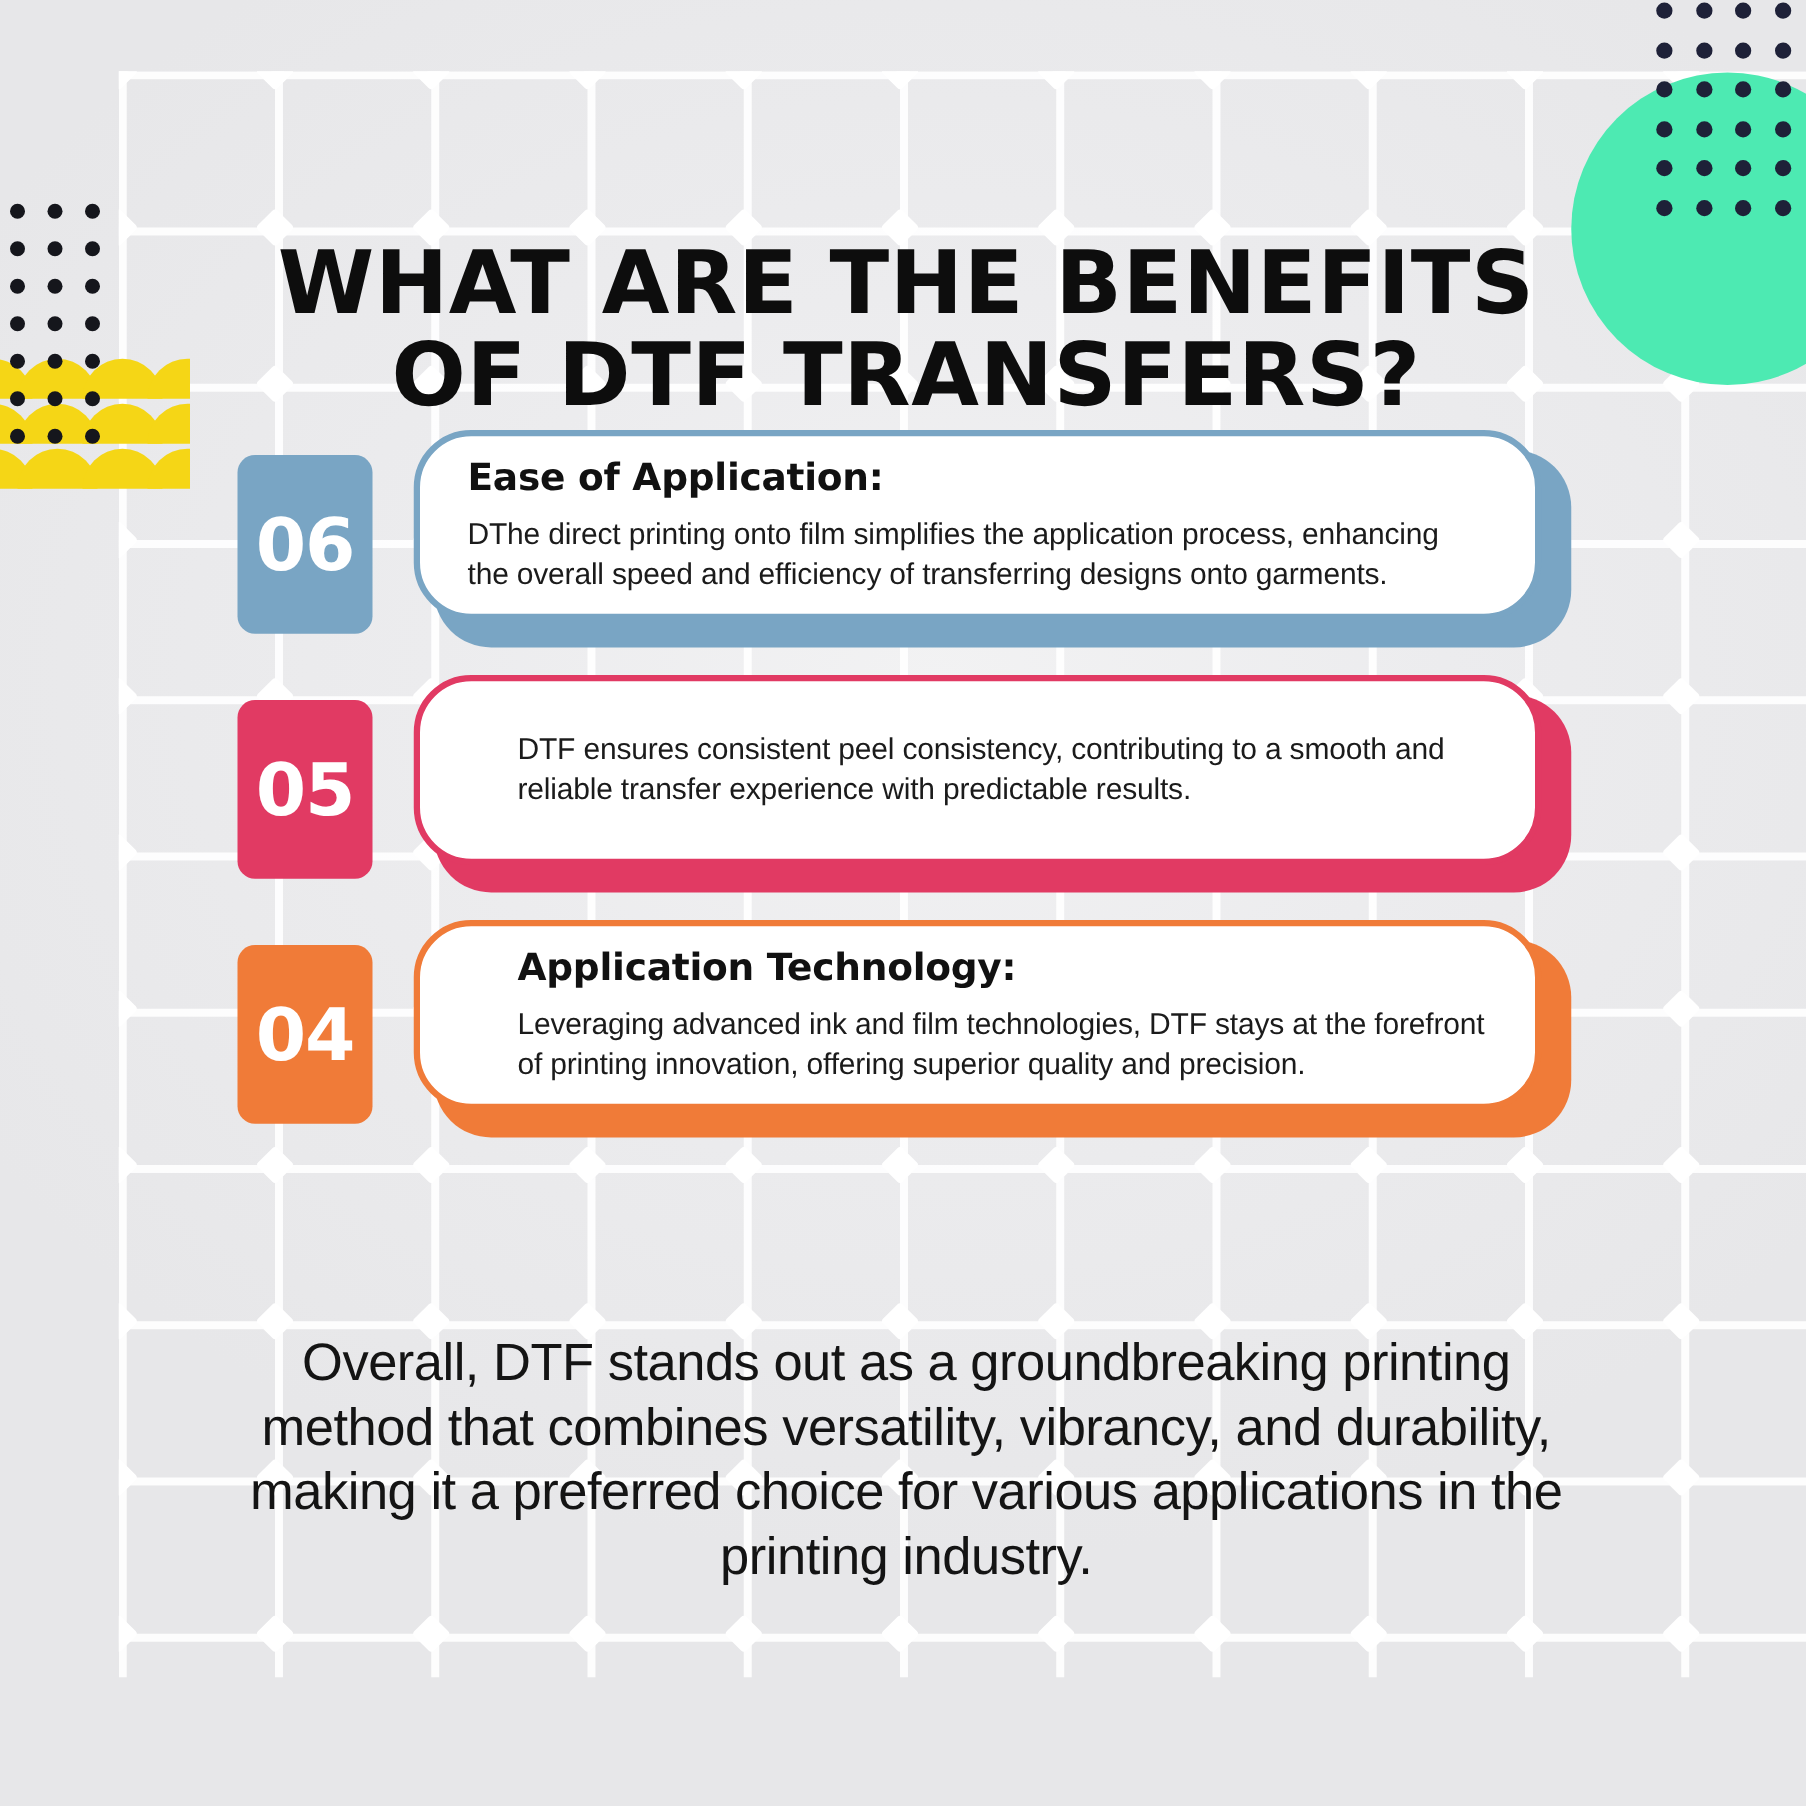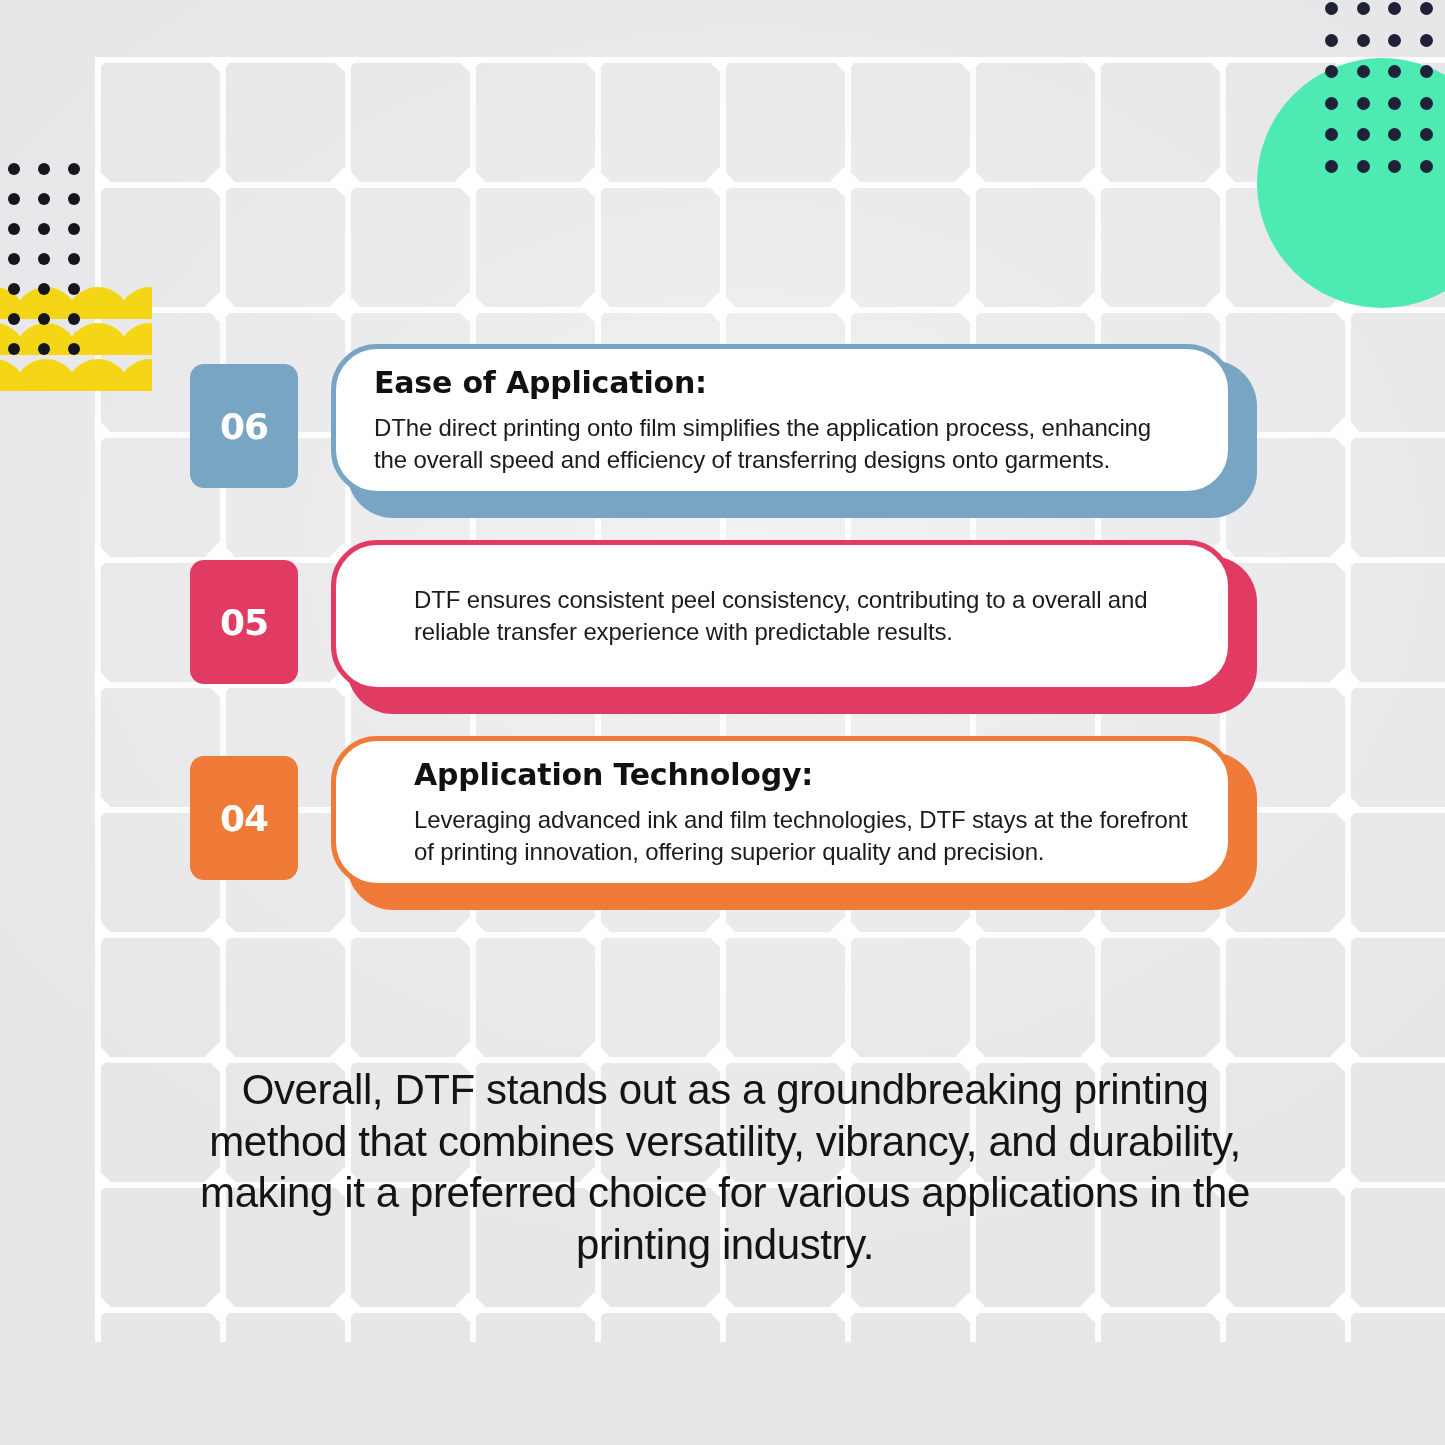--- a/index.html
+++ b/index.html
@@ -139,29 +139,29 @@
   .card-row {
     position: relative;
     height: 196px;
   }
 
   .badge {
     position: absolute;
     left: 190px;
     top: 28px;
     width: 108px;
-    height: 124px;
+    height: 143px;
     border-radius: 14px;
     display: flex;
     align-items: center;
     justify-content: center;
     color: #ffffff;
     font-family: "DejaVu Sans", sans-serif;
     font-weight: 900;
-    font-size: 36px;
+    font-size: 58px;
     letter-spacing: -1px;
     z-index: 1;
   }
 
   .card-shadow {
     position: absolute;
     left: 347px;
     top: 24px;
     width: 910px;
     height: 158px;
@@ -415,35 +415,36 @@
       <div class="dot" style="left: 30px; top: 120px; background: rgb(21, 22, 28);"></div>
       <div class="dot" style="left: 60px; top: 120px; background: rgb(21, 22, 28);"></div>
       <div class="dot" style="left: 0px; top: 150px; background: rgb(21, 22, 28);"></div>
       <div class="dot" style="left: 30px; top: 150px; background: rgb(21, 22, 28);"></div>
       <div class="dot" style="left: 60px; top: 150px; background: rgb(21, 22, 28);"></div>
       <div class="dot" style="left: 0px; top: 180px; background: rgb(21, 22, 28);"></div>
       <div class="dot" style="left: 30px; top: 180px; background: rgb(21, 22, 28);"></div>
       <div class="dot" style="left: 60px; top: 180px; background: rgb(21, 22, 28);"></div>
     </div>
 
+  <h1 class="title">WHAT ARE THE BENEFITS OF DTF TRANSFERS?</h1>
 
   <div class="cards" id="cards-container">
       <div class="card-row">
         <div class="badge" style="background: rgb(121, 165, 196);">06</div>
         <div class="card-shadow" style="background: rgb(121, 165, 196);"></div>
         <div class="card" style="border-color: rgb(121, 165, 196); padding-left: 38px;">
           <div class="card-title">Ease of Application:</div>
           <div class="card-body">DThe direct printing onto film simplifies the application process, enhancing the overall speed and efficiency of transferring designs onto garments.</div>
         </div>
       </div>
       <div class="card-row">
         <div class="badge" style="background: rgb(225, 58, 99);">05</div>
         <div class="card-shadow" style="background: rgb(225, 58, 99);"></div>
         <div class="card" style="border-color: rgb(225, 58, 99);">
-          <div class="card-body">DTF ensures consistent peel consistency, contributing to a overall and reliable transfer experience with predictable results.</div>
+          <div class="card-body">DTF ensures consistent peel consistency, contributing to a smooth and reliable transfer experience with predictable results.</div>
         </div>
       </div>
       <div class="card-row">
         <div class="badge" style="background: rgb(240, 123, 56);">04</div>
         <div class="card-shadow" style="background: rgb(240, 123, 56);"></div>
         <div class="card" style="border-color: rgb(240, 123, 56);">
           <div class="card-title">Application Technology:</div>
           <div class="card-body">Leveraging advanced ink and film technologies, DTF stays at the forefront of printing innovation, offering superior quality and precision.</div>
         </div>
       </div>

